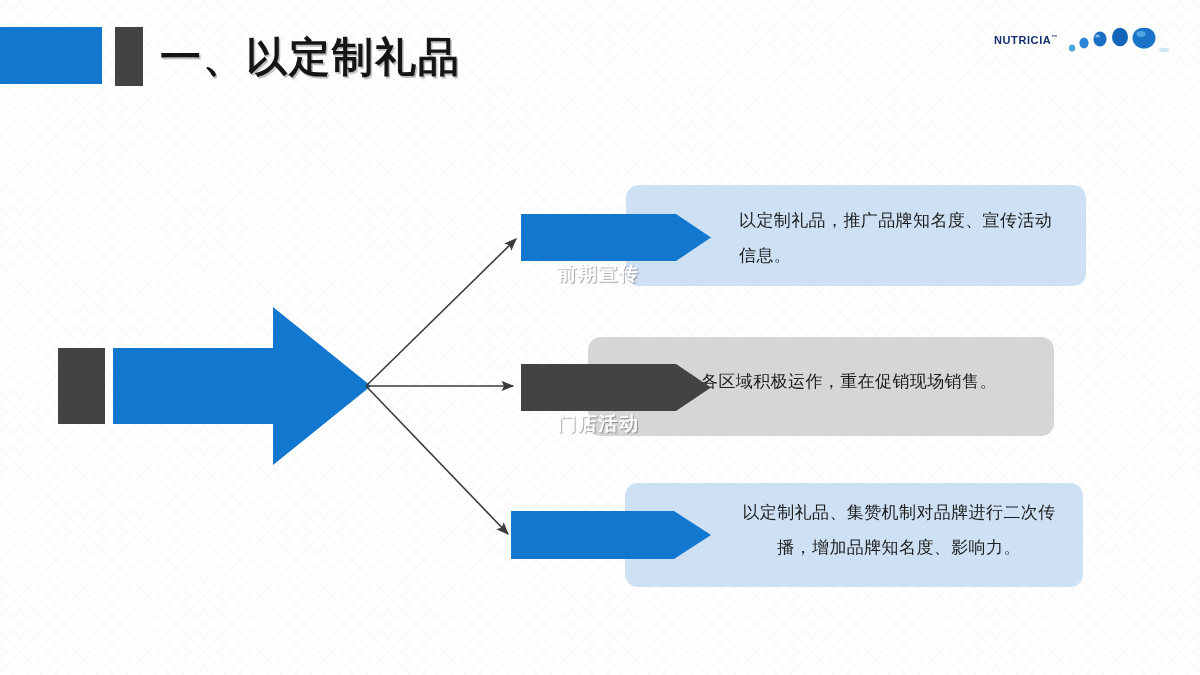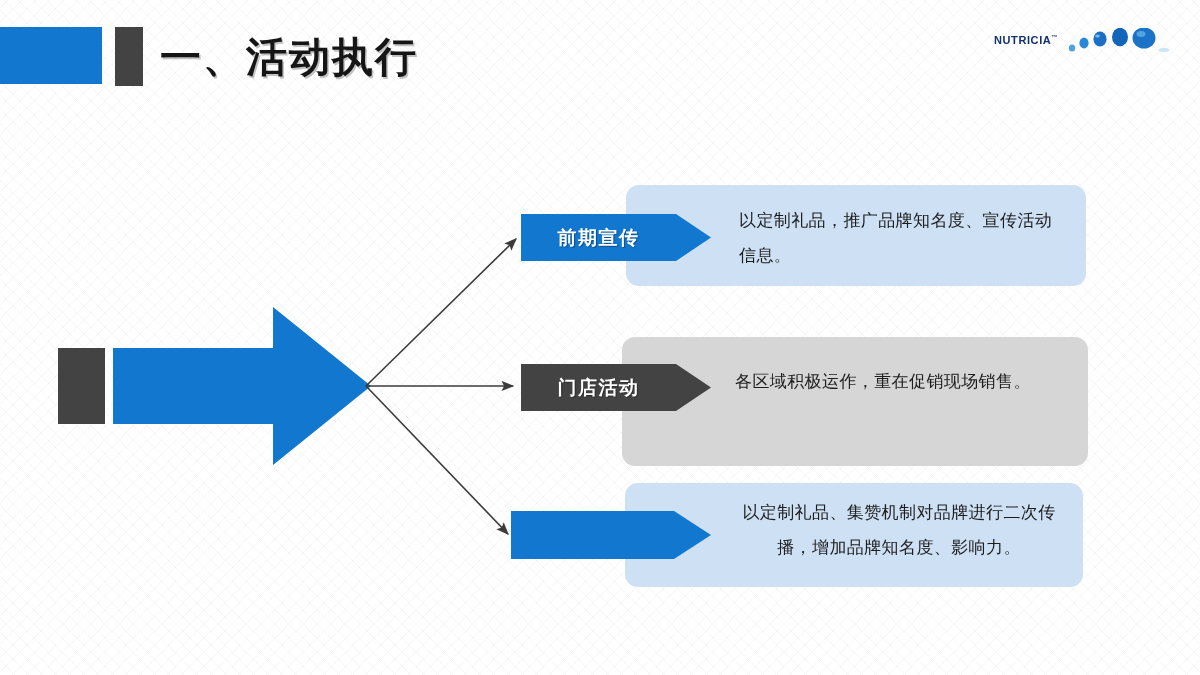--- a/index.html
+++ b/index.html
@@ -174,48 +174,49 @@
   }
   .chev-label {
     position: absolute;
     font-size: 19px;
     font-weight: 700;
     color: #ffffff;
     letter-spacing: 1.5px;
     text-shadow: 1px 1px 1px rgba(0,0,0,0.35);
     white-space: nowrap;
     pointer-events: none;
+    margin-top: 36px;
   }
 
   
   #box-1 { left: 626px; top: 185px; width: 460px; height: 101px; background: #cde0f4; }
   #box-1 .textbox-inner { position: absolute; left: 113px; top: 18px; width: 330px; }
   #chev-1 { left: 521px; top: 214px; width: 190px; height: 47px; }
   #chev-1-label { left: 521px; top: 225px; width: 155px; text-align: center; }
 
   
-  #box-2 { left: 622px; top: 337px; width: 466px; height: 129px; background: #d6d6d6; }
+  #box-2 { left: 588px; top: 337px; width: 466px; height: 99px; background: #d6d6d6; }
   #box-2 .textbox-inner { position: absolute; left: 113px; top: 27px; width: 330px; }
   #chev-2 { left: 521px; top: 364px; width: 190px; height: 47px; }
   #chev-2-label { left: 521px; top: 375px; width: 155px; text-align: center; }
 
   
   #box-3 { left: 625px; top: 483px; width: 458px; height: 104px; background: #cde0f4; }
   #box-3 .textbox-inner { position: absolute; left: 114px; top: 12px; width: 320px; text-align: center; }
   #chev-3 { left: 511px; top: 511px; width: 200px; height: 48px; }
   #chev-3-label { left: 511px; top: 522px; width: 163px; text-align: center; }
 </style>
 </head>
 <body>
 
 <div id="slide">
 
   <div class="hdr-bar-blue"></div>
   <div class="hdr-bar-dark"></div>
-  <div class="hdr-title">一、活动执行</div>
+  <div class="hdr-title">一、以定制礼品</div>
 
   <div class="logo">
     <div class="logo-nutricia">
       <span>NUTRICIA</span><span class="logo-tm1">™</span>
     </div>
     <svg class="logo-dots" viewBox="0 0 120 26">
       <ellipse cx="12" cy="20" rx="3.2" ry="3.6" fill="#4fa3e0"></ellipse>
       <ellipse cx="24" cy="15" rx="4.6" ry="5.4" fill="#2a87d8"></ellipse>
       <ellipse cx="40" cy="11" rx="6.6" ry="7.6" fill="#1b6fc4"></ellipse>
       <ellipse cx="60" cy="9" rx="8.0" ry="9.2" fill="#1365b9"></ellipse>

